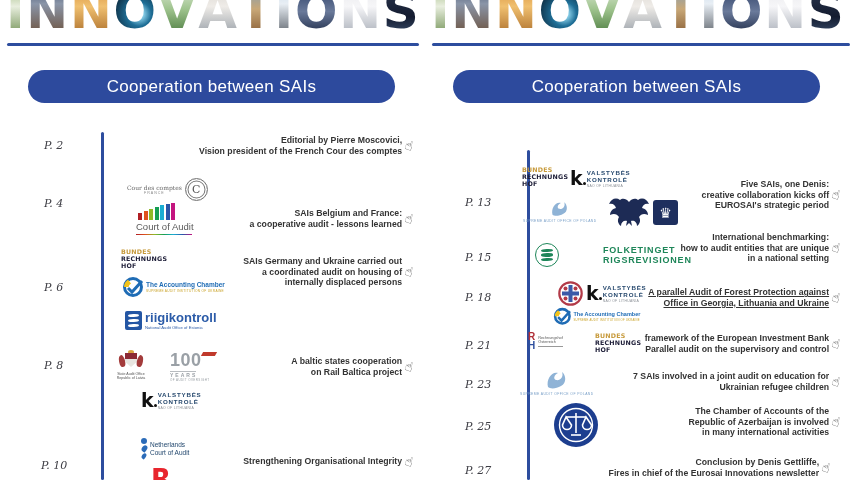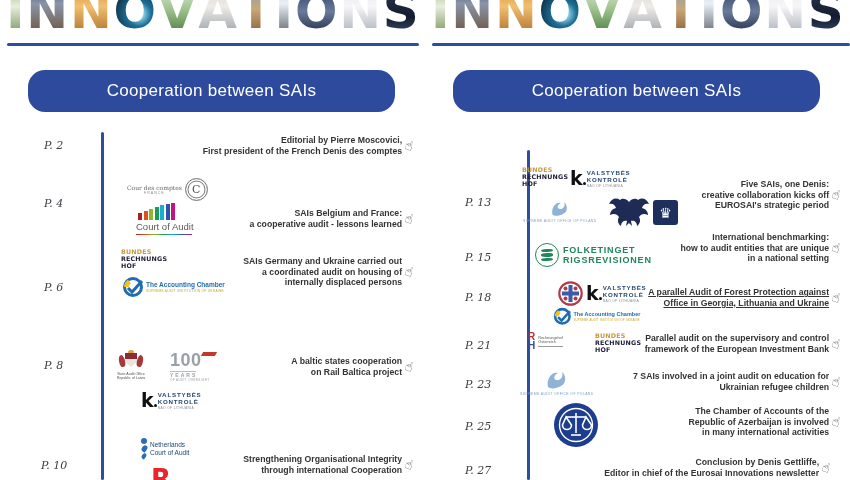--- a/index.html
+++ b/index.html
@@ -22,21 +22,21 @@
   .wordart span:nth-child(6){background-image:linear-gradient(180deg,#d8d4ce,#efece8 40%,#939ba4);}
   .wordart span:nth-child(7){background-image:linear-gradient(180deg,#7c9cb8,#c8a878 45%,#84582f);}
   .wordart span:nth-child(8){background-image:linear-gradient(180deg,#c8dcec,#e8eef4 35%,#565c64);}
   .wordart span:nth-child(9){background-image:linear-gradient(180deg,#2a3c64,#6a7a9a 50%,#182440);}
   .wordart span:nth-child(10){background-image:linear-gradient(180deg,#e8e8ec,#f6f6f8 40%,#a4aab4);}
   .wordart span:nth-child(11){background-image:linear-gradient(180deg,#2c3850,#141c30 60%,#3c5070);}
 
   .toprule{position:absolute;top:43px;left:7px;width:412px;height:3px;background:#2d4d9e;border-radius:2px;}
   .page-right .toprule{width:418px;}
 
-  .pill{position:absolute;top:70px;left:28px;width:367px;height:42px;background:#2d4a9d;
+  .pill{position:absolute;top:70px;left:28px;width:367px;height:33px;background:#2d4a9d;
         border-radius:17px;color:#fff;display:flex;align-items:center;justify-content:center;
         font-size:17px;letter-spacing:.3px;}
 
   .vline{position:absolute;width:2.5px;background:#2d4d9e;border-radius:2px;}
 
   .pnum{position:absolute;font-style:italic;font-size:11px;color:#3d3d44;
         font-family:"DejaVu Serif",serif;}
 
   .desc{position:absolute;display:flex;align-items:center;gap:3px;cursor:pointer;}
   .txt{text-align:right;font-size:8.7px;line-height:10.6px;color:#333;font-weight:bold;}
@@ -114,21 +114,21 @@
   .boastrip{width:56px;height:1.8px;margin-top:1.5px;
             background:linear-gradient(90deg,#b01e24,#e0521e,#8fb928,#169e53,#1baed3,#2a56a8,#c4157f);}
 
   .pol{display:flex;flex-direction:column;align-items:center;}
   .polsub{font-size:3.4px;color:#7aa0c8;letter-spacing:.4px;margin-top:1px;white-space:nowrap;}
 
   .dk{display:flex;align-items:center;gap:4px;}
   .dkbadge{width:22px;height:22px;border-radius:50%;border:1.5px solid #1e8659;display:flex;
            flex-direction:column;align-items:center;justify-content:center;}
   .dkbadge i{width:12px;height:3.5px;background:#1e8659;border-radius:50% 40% 50% 40%;margin:.5px 0;}
-  .dktxt div{font-size:9px;font-weight:bold;color:#1e8659;letter-spacing:.8px;line-height:10px;}
+  .dktxt div{font-size:9px;font-weight:bold;color:#1e8659;letter-spacing:.8px;line-height:10px;margin-left:40px;}
 
   .aut{display:flex;gap:3px;align-items:center;}
   .autrh{display:flex;flex-direction:column;font-weight:bold;font-size:10px;line-height:9px;}
   .autrh .r{color:#b03038;} .autrh .h{color:#2e4f9e;}
   .auttxt{font-size:3.8px;color:#555;line-height:4.4px;}
   .autline{width:100%;height:.5px;background:#999;margin-top:1px;}
 
   .crownbox{width:25px;height:25px;background:#1e2f5e;border-radius:3px;display:flex;
             align-items:center;justify-content:center;}
   .crownbox span{color:#fff;font-size:14px;line-height:14px;font-family:"DejaVu Sans",sans-serif;}
@@ -156,21 +156,21 @@
         <span>S</span>
     </div>
     <div class="toprule"></div>
     <div class="pill">Cooperation between SAIs</div>
     <div class="vline" style="left:101px;top:132px;height:348px;"></div>
 
     <div class="pnum" style="left:44px;top:139px;">P. 2</div>
     <div class="desc" style="top:135px;right:12px;">
       <div class="txt">
         <div>Editorial by Pierre Moscovici,</div>
-        <div>First president of the French Denis des comptes</div>
+        <div>Vision president of the French Cour des comptes</div>
       </div>
       <span class="hand">☝</span>
     </div>
 
     <div class="logo cdc" style="left:127px;top:178px;">
       <div class="cdctxt">
         <div class="cdcname">Cour des comptes</div>
         <div class="cdcsub">FRANCE</div>
       </div>
       <div class="cdcseal">C</div>
@@ -216,20 +216,31 @@
     <div class="pnum" style="left:44px;top:281px;">P. 6</div>
     <div class="desc" style="top:256px;right:12px;">
       <div class="txt">
         <div>SAIs Germany and Ukraine carried out</div>
         <div>a coordinated audit on housing of</div>
         <div>internally displaced persons</div>
       </div>
       <span class="hand">☝</span>
     </div>
 
+    <div class="logo est" style="left:125px;top:311px;">
+      <div class="estbadge">
+          <i></i>
+          <i></i>
+          <i></i>
+        </div>
+      <div>
+        <div class="estname">riigikontroll</div>
+        <div class="estsub">National Audit Office of Estonia</div>
+      </div>
+    </div>
 
     <div class="logo lat" style="left:113px;top:351px;">
       <div class="latarms">
         <div class="latsun"></div>
           <div class="latl"></div>
           <div class="latshield"></div>
           <div class="latr"></div>
       </div>
       <div class="latsub">
         <div>State Audit Office</div>
@@ -267,21 +278,20 @@
       </div>
       <div class="ndltxt">
         <div>Netherlands</div>
         <div>Court of Audit</div>
       </div>
     </div>
     <div class="pnum" style="left:41px;top:459px;">P. 10</div>
     <div class="desc" style="top:454px;right:12px;">
       <div class="txt">
         <div>Strengthening Organisational Integrity</div>
-        <div>through international Cooperation</div>
       </div>
       <span class="hand">☝</span>
     </div>
     <div class="redR" style="left:151px;top:466px;">R</div>
   </div>
 
   <div class="page page-right">
     <div class="wordart">
       <span>I</span>
         <span>N</span>
@@ -408,22 +418,22 @@
       </div>
     </div>
     <div class="logo brh" style="left:170px;top:333px;">
       <div class="g">BUNDES</div>
       <div class="d">RECHNUNGS</div>
       <div class="d">HOF</div>
     </div>
     <div class="pnum" style="left:40px;top:339px;">P. 21</div>
     <div class="desc" style="top:333px;right:10px;">
       <div class="txt">
+        <div>framework of the European Investment Bank</div>
         <div>Parallel audit on the supervisory and control</div>
-        <div>framework of the European Investment Bank</div>
       </div>
       <span class="hand">☝</span>
     </div>
 
     <div class="logo pol" style="left:95px;top:367px;">
       <svg width="26" height="24" viewBox="0 0 26 24">
         <path d="M4,20 C2,12 8,4 14,6 C10,8 9,12 12,13 C16,14 20,10 18,5 C22,8 23,16 17,19 C12,22 6,22 4,20 Z" fill="#8fb3d6"></path>
       </svg>
       <div class="polsub">SUPREME AUDIT OFFICE OF POLAND</div>
     </div>
@@ -456,19 +466,19 @@
         <div>Republic of Azerbaijan is involved</div>
         <div>in many international activities</div>
       </div>
       <span class="hand">☝</span>
     </div>
 
     <div class="pnum" style="left:40px;top:464px;">P. 27</div>
     <div class="desc" style="top:457px;right:20px;">
       <div class="txt">
         <div>Conclusion by Denis Gettliffe,</div>
-        <div>Editor in chief of the Eurosai Innovations newsletter</div>
+        <div>Fires in chief of the Eurosai Innovations newsletter</div>
       </div>
       <span class="hand">☝</span>
     </div>
   </div>
 
 </div>
 
 </body></html>

